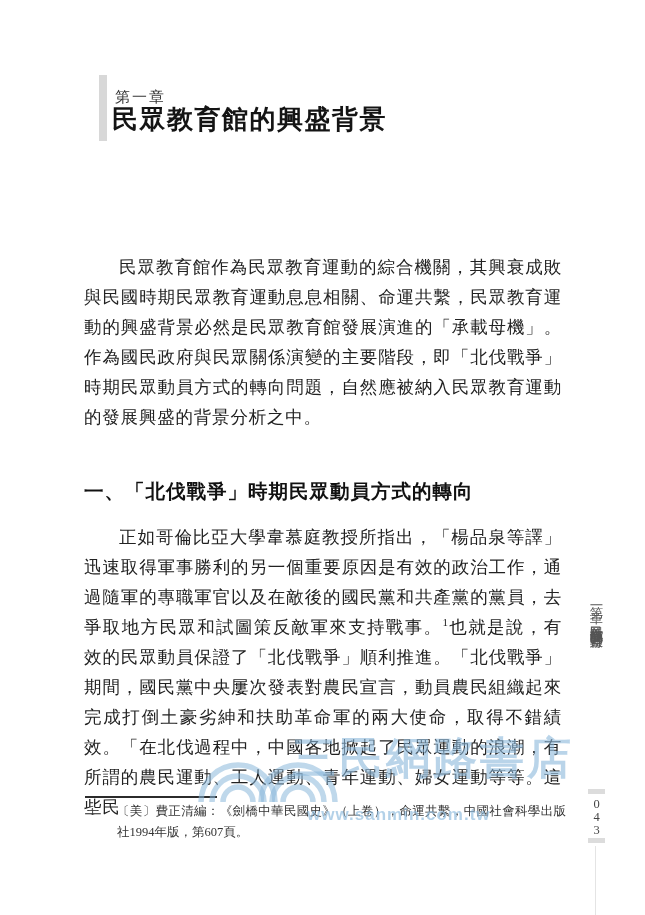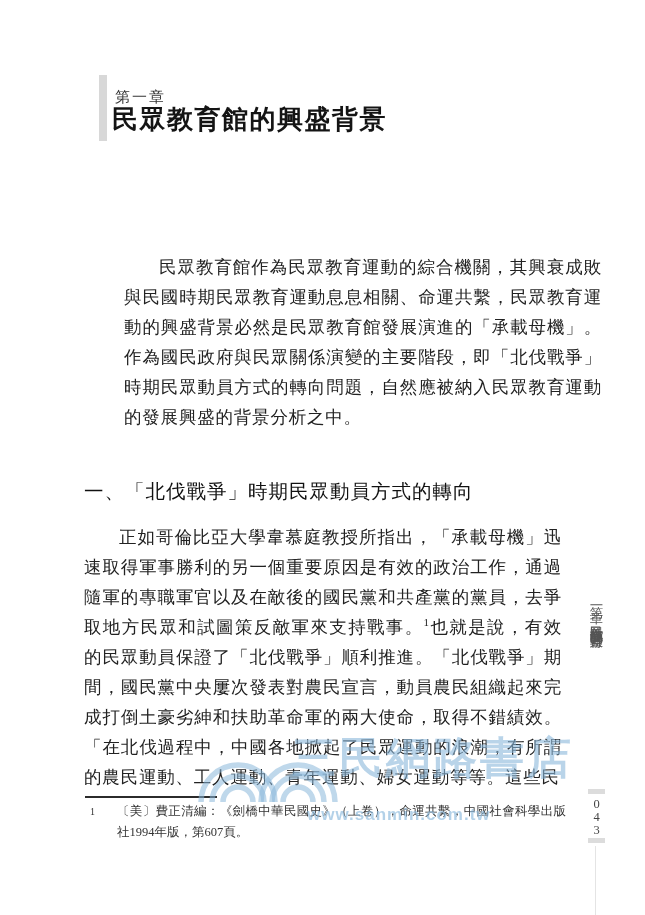--- a/index.html
+++ b/index.html
@@ -30,27 +30,27 @@
   }
 
   
   .bodycol {
     position: absolute; left: 84px; width: 478px;
     font-size: 17.5px; line-height: 30px; color: #222222;
     text-align: justify; text-justify: inter-character;
     letter-spacing: 0.8px;
   }
   .para { margin: 0; text-indent: 2em; }
-  .para1 { top: 252px; margin-left: 40px; }
+  .para1 { top: 252px; }
   .para2 { top: 522px; }
   .para sup { font-size: 11px; line-height: 0; }
   .section-heading {
     position: absolute; left: 84px; top: 478px; margin: 0;
     width: 478px;
-    font-size: 19.5px; line-height: 26px; font-weight: 400;
+    font-size: 19.5px; line-height: 26px; font-weight: 700;
     color: #111111; letter-spacing: 1px;
     font-family: "Liberation Sans", sans-serif;
   }
 
   
   .footnote-rule {
     position: absolute; left: 85px; top: 796px;
     width: 132px; height: 2px; background: #2b2b2b;
   }
   .footnote {
@@ -114,21 +114,21 @@
 <div class="page">
 
   <div class="chapter-bar"></div>
   <div class="chapter-label">第一章</div>
   <h1 class="chapter-title">民眾教育館的興盛背景</h1>
 
   <p class="bodycol para para1">民眾教育館作為民眾教育運動的綜合機關，其興衰成敗與民國時期民眾教育運動息息相關、命運共繫，民眾教育運動的興盛背景必然是民眾教育館發展演進的「承載母機」。作為國民政府與民眾關係演變的主要階段，即「北伐戰爭」時期民眾動員方式的轉向問題，自然應被納入民眾教育運動的發展興盛的背景分析之中。</p>
 
   <h2 class="section-heading">一、「北伐戰爭」時期民眾動員方式的轉向</h2>
 
-  <p class="bodycol para para2"><span>正如哥倫比亞大學韋慕庭教授所指出，「承載母機」迅速取得軍事勝利的另一個重要原因是有效的政治工作，通過隨軍的專職軍官以及在敵後的國民黨和共產黨的黨員，去爭取地方民眾和試圖策反敵軍來支持戰事。</span><sup>1</sup><span>也就是說，有效的民眾動員保證了「北伐戰爭」順利推進。「北伐戰爭」期間，國民黨中央屢次發表對農民宣言，動員農民組織起來完成打倒土豪劣紳和扶助革命軍的兩大使命，取得不錯績效。「在北伐過程中，中國各地掀起了民眾運動的浪潮，有所謂的農民運動、工人運動、青年運動、婦女運動等等。這些民</span></p>
+  <p class="bodycol para para2"><span>正如哥倫比亞大學韋慕庭教授所指出，「楊品泉等譯」迅速取得軍事勝利的另一個重要原因是有效的政治工作，通過隨軍的專職軍官以及在敵後的國民黨和共產黨的黨員，去爭取地方民眾和試圖策反敵軍來支持戰事。</span><sup>1</sup><span>也就是說，有效的民眾動員保證了「北伐戰爭」順利推進。「北伐戰爭」期間，國民黨中央屢次發表對農民宣言，動員農民組織起來完成打倒土豪劣紳和扶助革命軍的兩大使命，取得不錯績效。「在北伐過程中，中國各地掀起了民眾運動的浪潮，有所謂的農民運動、工人運動、青年運動、婦女運動等等。這些民</span></p>
 
   <div class="footnote-rule"></div>
   <div class="footnote">
     <sup class="fn-num">1</sup>
     <span>〔美〕費正清編：《劍橋中華民國史》（上卷），命運共繫，中國社會科學出版社1994年版，第607頁。</span>
   </div>
 
   <div class="margin-title">
     <span>第一章</span><span class="margin-book-title">民眾教育館的興盛背景</span>
   </div>

